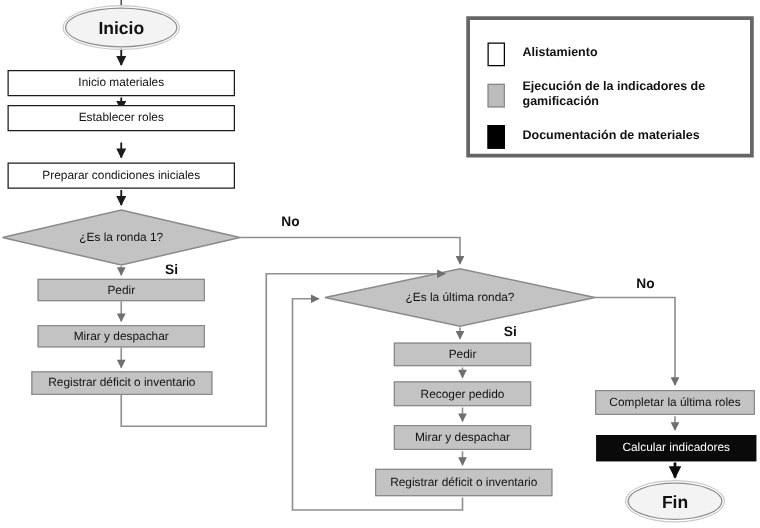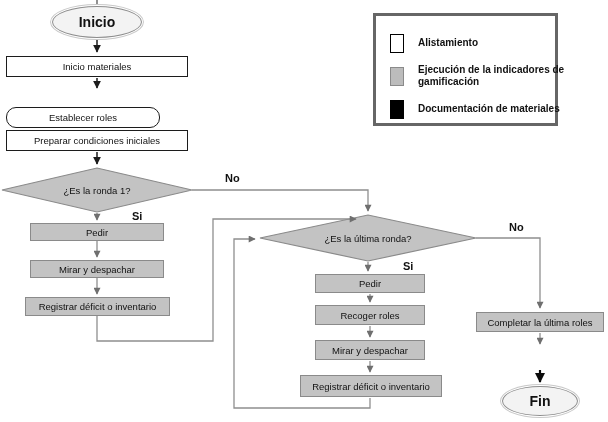--- a/index.html
+++ b/index.html
@@ -19,21 +19,21 @@
   .terminator{
     background:#f3f3f3;border:1.4px solid #8d8d8d;border-radius:50%;
     outline:1px solid #c9c9c9;outline-offset:1px;
     font-weight:bold;font-size:14px;
   }
   .diamond-label{
     position:absolute;text-align:center;font-size:9.5px;line-height:11px;
   }
   .edge-label{position:absolute;font-weight:bold;font-size:11px;line-height:11px;padding-left:28px;}
   .legend{
-    position:absolute;left:373px;top:13px;width:185px;height:113px;
+    position:absolute;left:373px;top:13px;width:230px;height:113px;
     border:3px solid #666;background:#fff;box-sizing:border-box;text-decoration:underline;
   }
   .legend-row{position:absolute;display:flex;align-items:center;}
   .swatch{width:14px;height:19px;box-sizing:border-box;flex:0 0 auto;}
   .swatch-white{background:#ffffff;border:1.8px solid #000;}
   .swatch-gray{background:#bcbcbc;border:1.4px solid #8a8a8a;}
   .swatch-black{background:#000000;border:1.8px solid #000;}
   .legend-label{margin-left:14px;font-weight:bold;font-size:10px;line-height:12.5px;white-space:normal;}
 </style>
 </head>
@@ -81,41 +81,42 @@
 
   <div class="node terminator" style="left:52px;top:6px;width:90px;height:32px;">
       <span>Inicio</span>
     </div>
 
   <div class="node terminator" style="left:502px;top:386px;width:76px;height:30px;">
       <span>Fin</span>
     </div>
 
   <div class="node white-box" style="left:6px;top:56px;width:182px;height:21px;">Inicio materiales</div>
-  <div class="node white-box" style="left:6px;top:107px;width:154px;height:21px;border-radius:10px;">Establecer roles</div>
+  <div class="node white-box" style="left:6px;top:84px;width:182px;height:21px;">Establecer roles</div>
   <div class="node white-box" style="left:6px;top:130px;width:182px;height:21px;">Preparar condiciones iniciales</div>
 
   <div class="diamond-label" style="left:27px;top:185px;width:140px;">¿Es la ronda 1?</div>
   <div class="diamond-label" style="left:288px;top:233px;width:160px;">¿Es la última ronda?</div>
 
   <div class="edge-label" style="left:197px;top:173px;">No</div>
   <div class="edge-label" style="left:104px;top:211px;">Si</div>
   <div class="edge-label" style="left:481px;top:222px;">No</div>
   <div class="edge-label" style="left:375px;top:261px;">Si</div>
 
   <div class="node gray-box" style="left:30px;top:223px;width:134px;height:18px;">Pedir</div>
   <div class="node gray-box" style="left:30px;top:260px;width:134px;height:18px;">Mirar y despachar</div>
   <div class="node gray-box" style="left:25px;top:297px;width:145px;height:19px;">Registrar déficit o inventario</div>
 
   <div class="node gray-box" style="left:315px;top:274px;width:110px;height:19px;">Pedir</div>
-  <div class="node gray-box" style="left:315px;top:305px;width:110px;height:20px;">Recoger roles</div>
+  <div class="node gray-box" style="left:315px;top:305px;width:110px;height:20px;">Recoger pedido</div>
   <div class="node gray-box" style="left:315px;top:340px;width:110px;height:20px;">Mirar y despachar</div>
   <div class="node gray-box" style="left:300px;top:375px;width:142px;height:22px;">Registrar déficit o inventario</div>
 
   <div class="node gray-box" style="left:476px;top:312px;width:128px;height:20px;">Completar la última roles</div>
+  <div class="node black-box" style="left:477px;top:348px;width:128px;height:21px;">Calcular indicadores</div>
 
   <div class="legend">
     <div class="legend-row" style="left:14px;top:14px;height:26px;">
       <span class="swatch swatch-white"></span>
       <span class="legend-label" style="width:150px;">Alistamiento</span>
     </div>
     <div class="legend-row" style="left:14px;top:44px;height:32px;">
       <span class="swatch swatch-gray"></span>
       <span class="legend-label" style="width:148px;">Ejecución de la indicadores de gamificación</span>
     </div>

